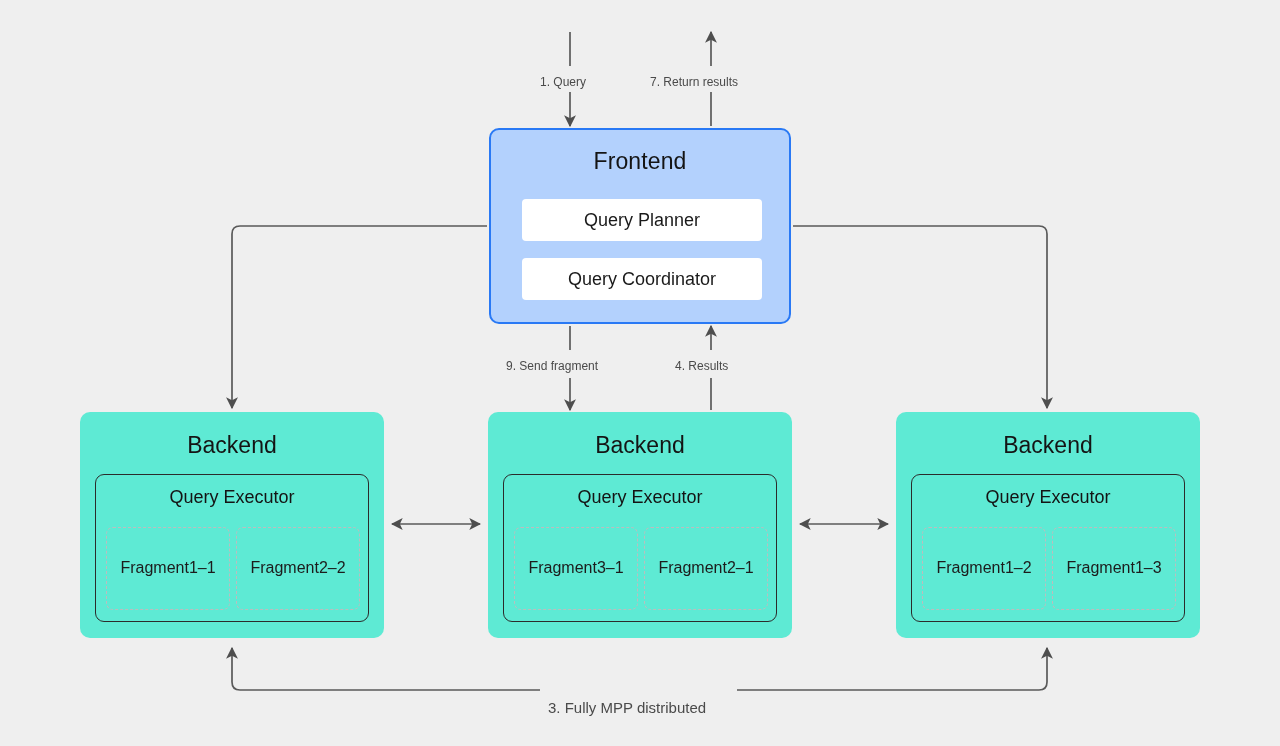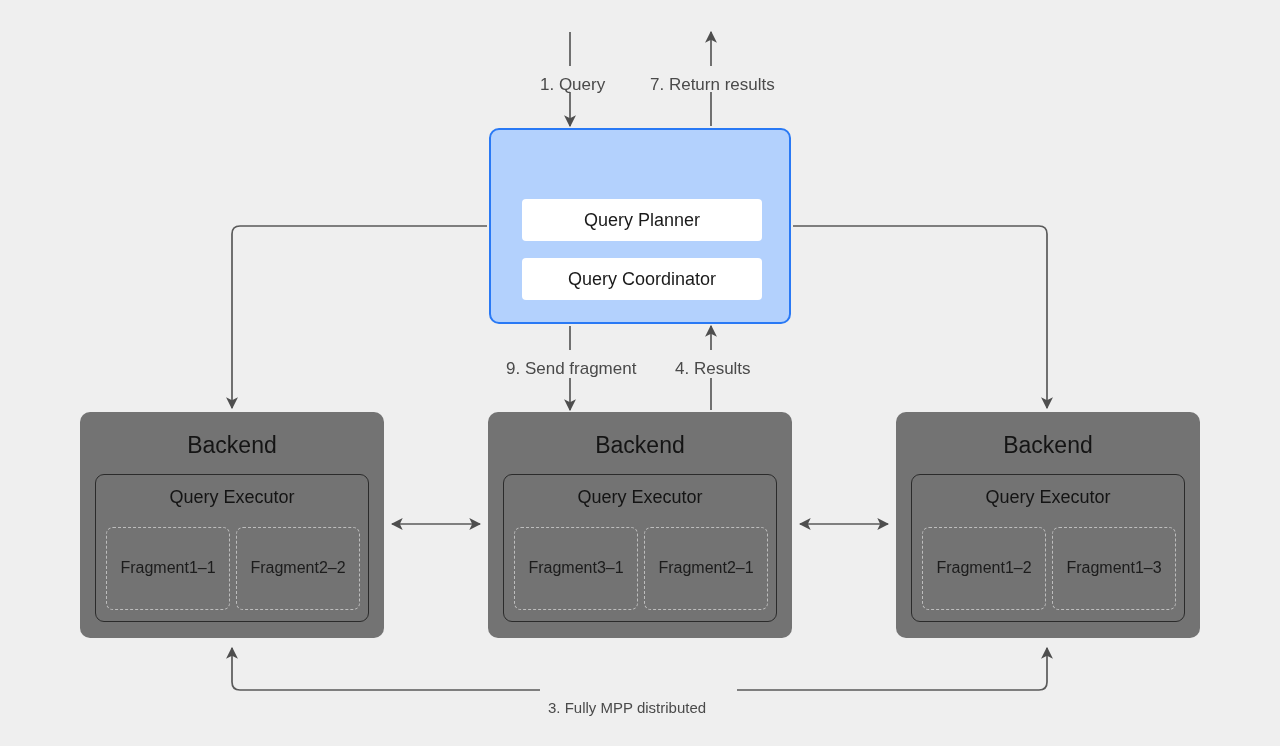--- a/index.html
+++ b/index.html
@@ -69,21 +69,21 @@
   }
   .frontend-sub.planner { top: 69px; }
   .frontend-sub.coordinator { top: 128px; }
 
   
   .backend-node {
     position: absolute;
     top: 412px;
     width: 304px;
     height: 226px;
-    background: #737373;
+    background: #5eead4;
     border-radius: 10px;
     box-sizing: border-box;
   }
   .backend-node.b0 { left: 80px; }
   .backend-node.b1 { left: 488px; }
   .backend-node.b2 { left: 896px; }
 
   .backend-title {
     position: absolute;
     left: 0;
@@ -133,21 +133,21 @@
     justify-content: center;
     font-size: 16px;
     color: #1c1c1c;
     line-height: 1.55;
   }
   .fragment-line { display: block; }
 
   
   .edge-label {
     position: absolute;
-    font-size: 17px;
+    font-size: 12px;
     color: #4a4a4a;
     white-space: nowrap;
   }
   .edge-label.query        { left: 540px; top: 75px; }
   .edge-label.return       { left: 650px; top: 75px; }
   .edge-label.sendfragment { left: 506px; top: 359px; }
   .edge-label.results      { left: 675px; top: 359px; }
   .edge-label.mpp          { left: 548px; top: 681px; font-size: 15px; margin-top: 18px; }
 </style>
 </head>
@@ -191,20 +191,21 @@
     </g>
   </svg>
 
   <div class="edge-label query">1. Query</div>
   <div class="edge-label return">7. Return results</div>
   <div class="edge-label sendfragment">9. Send fragment</div>
   <div class="edge-label results">4. Results</div>
   <div class="edge-label mpp">3. Fully MPP distributed</div>
 
   <div class="frontend-node">
+    <div class="frontend-title">Frontend</div>
     <div class="frontend-sub planner">
       <span>Query Planner</span>
     </div>
     <div class="frontend-sub coordinator">
       <span>Query Coordinator</span>
     </div>
   </div>
 
   <div class="backend-node b0">
     <div class="backend-title">Backend</div>

